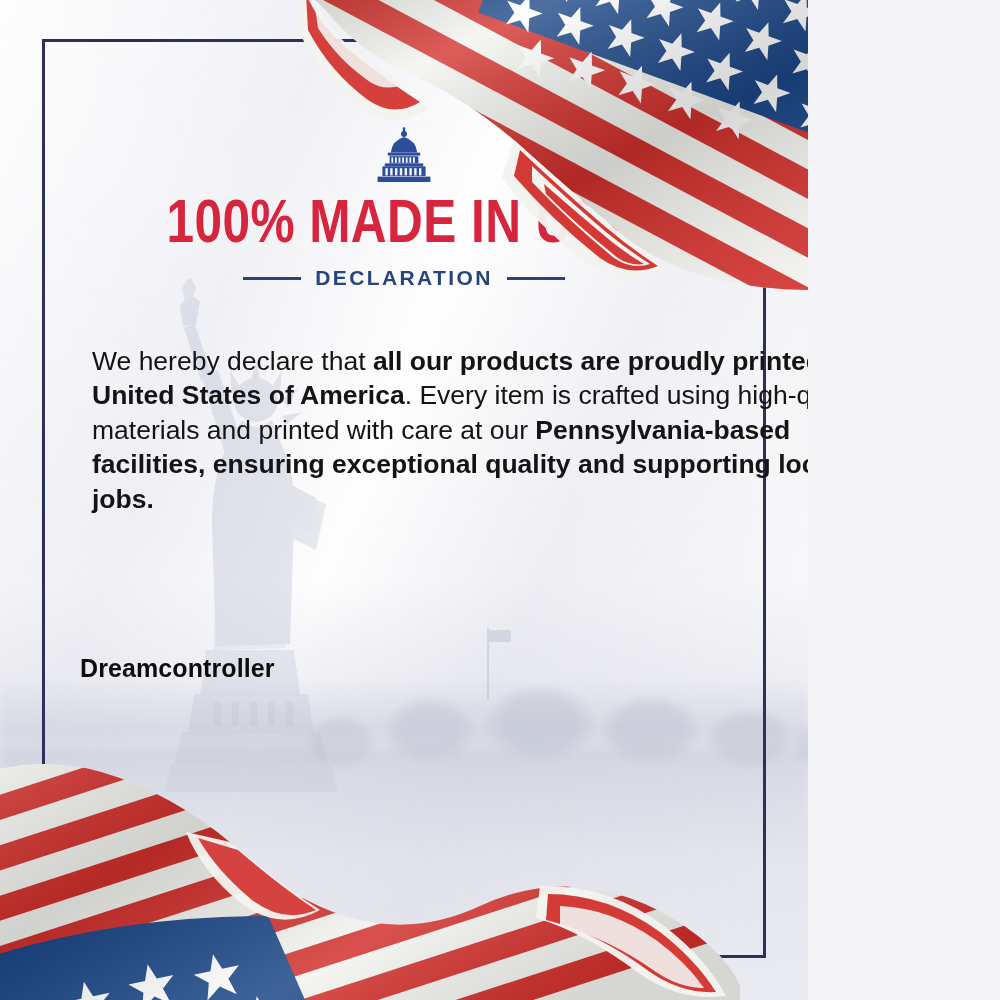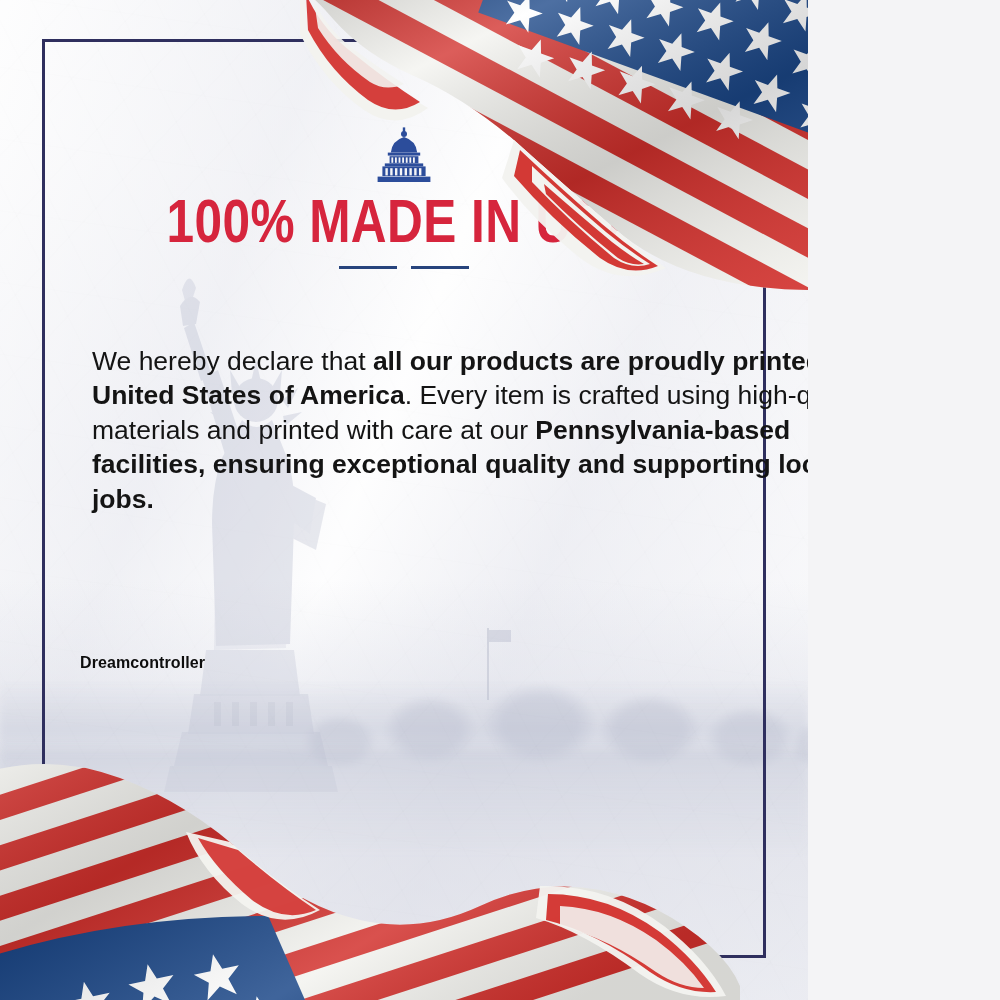--- a/index.html
+++ b/index.html
@@ -98,21 +98,21 @@
   .body-copy{
     position:absolute;left:92px;top:344px;width:812px;
     color:#141414;font-size:26.5px;line-height:1.30;
     font-family:"Liberation Sans", sans-serif;
   }
   .body-copy p{margin:0;}
   .body-copy .p2{margin-top:4px;}
   .body-copy b{font-weight:bold;}
   .signature{
     position:absolute;left:80px;top:654px;
-    font-size:16px;font-weight:bold;color:#0d0d0d;letter-spacing:.1px;
+    font-size:25px;font-weight:bold;color:#0d0d0d;letter-spacing:.1px;
   }
 
   
   .flag-tr{position:absolute;right:-6px;top:-10px;width:600px;height:300px;}
   .flag-bl{position:absolute;left:-20px;bottom:-14px;width:760px;height:280px;}
   .flag-tr svg,.flag-bl svg{width:100%;height:100%;display:block;}
 </style>
 </head>
 <body>
 
@@ -199,20 +199,21 @@
           <rect x="69" y="70" width="4" height="12"></rect>
           <rect x="77" y="70" width="4" height="12"></rect>
           <rect x="85" y="70" width="4" height="12"></rect>
         </g>
         <rect x="16" y="84" width="88" height="9"></rect>
       </g>
     </svg>
     <div class="headline" style="color: rgb(214, 37, 61);">100% MADE IN USA</div>
     <div class="sub-row">
       <span class="sub-dash" style="background: rgb(39, 68, 125);"></span>
+      <span class="sub-text" style="color: rgb(39, 68, 125);">DECLARATION</span>
       <span class="sub-dash" style="background: rgb(39, 68, 125);"></span>
     </div>
   </div>
 
   <div class="body-copy">
     <p class="p1"><span>We hereby declare that </span><b>all our products are proudly printed in the United States of America</b><span>. Every item is crafted using high-quality materials and printed with care at our </span><b>Pennsylvania-based facilities, ensuring exceptional quality and supporting local jobs.</b></p>
   </div>
   <div class="signature">Dreamcontroller</div>
 
   <div class="flag-tr">

